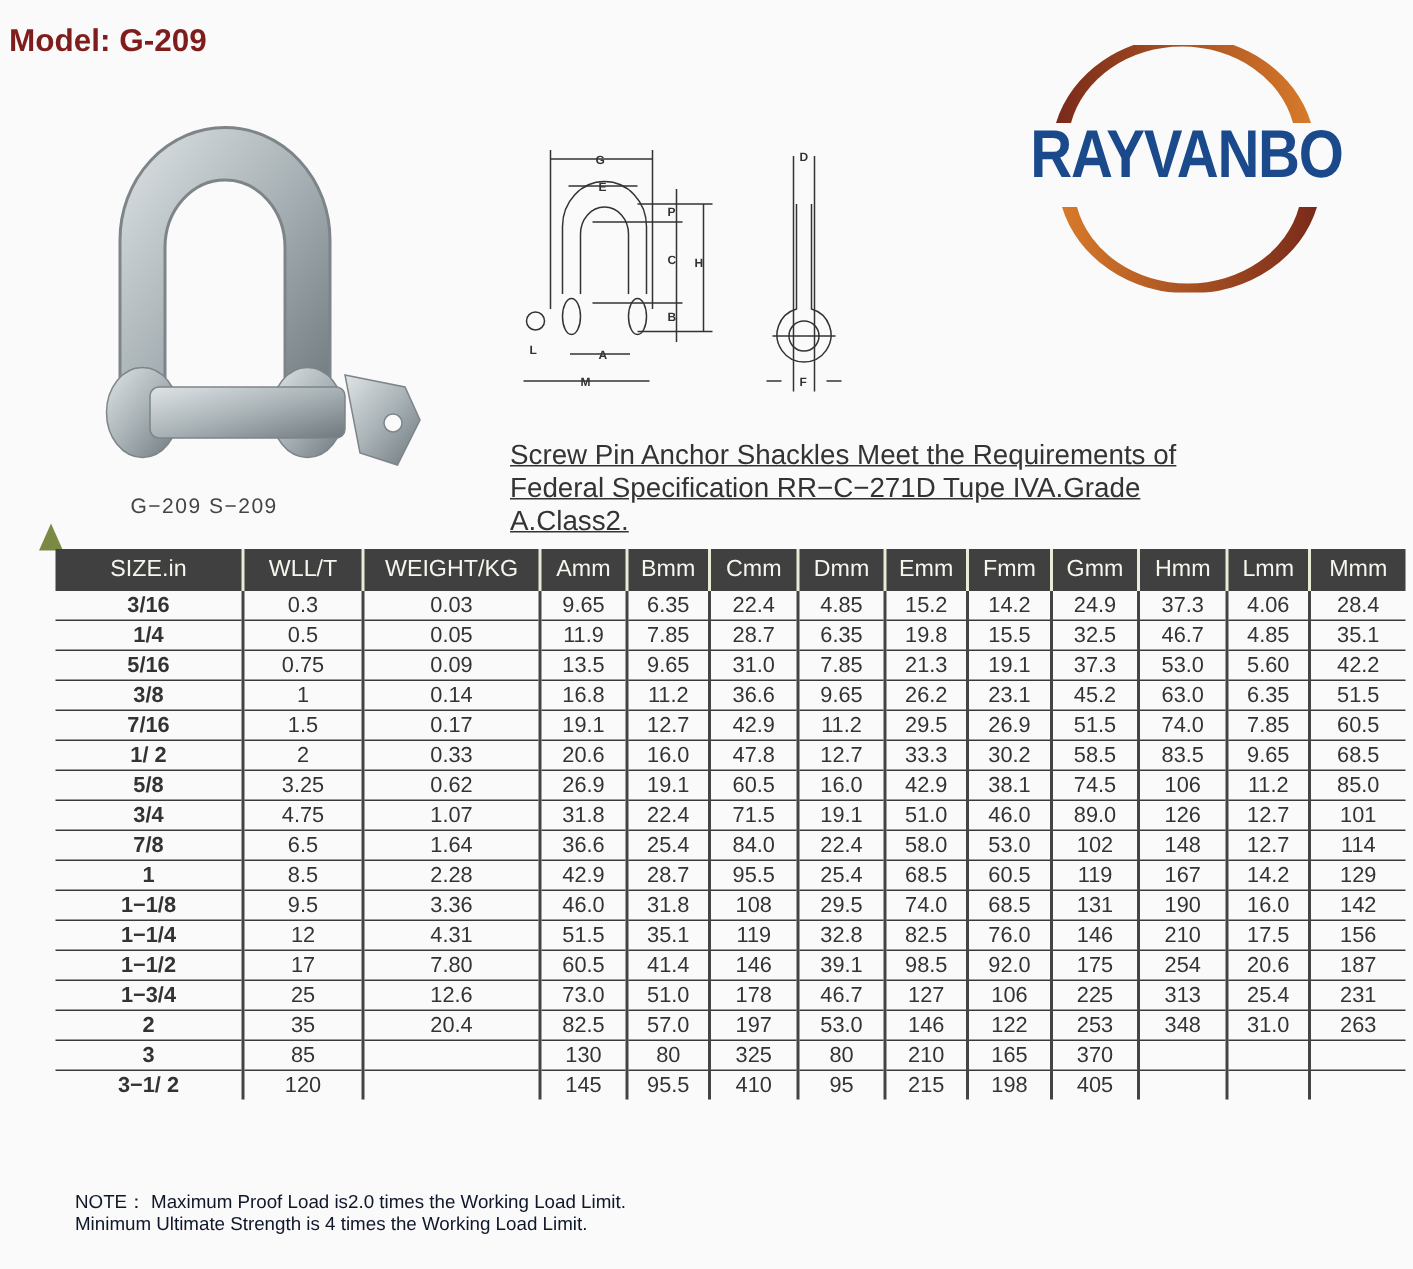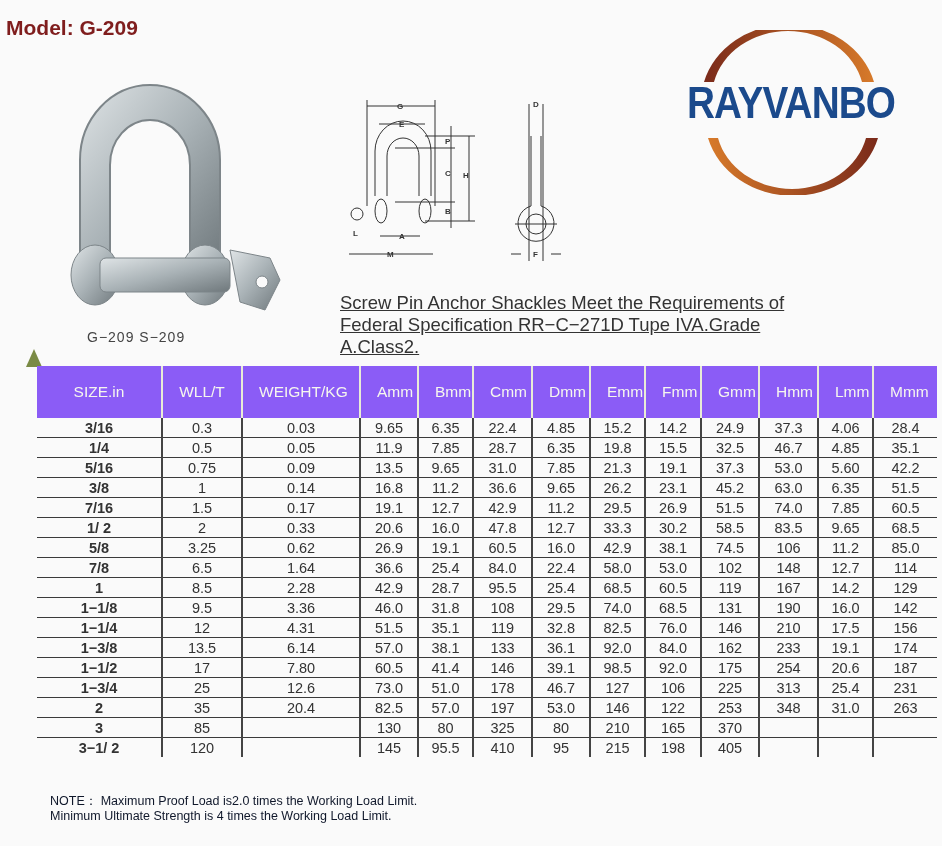--- a/index.html
+++ b/index.html
@@ -11,21 +11,21 @@
                font-weight:bold; color:#1b4a8c; letter-spacing:-1px; transform:scaleX(0.86); }
   .shackle-photo { position:absolute; left:40px; top:70px; width:270px; height:260px; }
   .photo-caption { position:absolute; left:87px; top:329px; font-size:14px; color:#444; letter-spacing:1px; }
   .diagram { position:absolute; left:345px; top:96px; width:235px; height:170px; }
   .spec-text { position:absolute; left:340px; top:292px; font-size:18.5px; line-height:22px; color:#333;text-decoration:underline; }
   .table-wrap { position:absolute; left:37px; top:366px; width:900px; }
   .tab-notch { position:absolute; left:26px; top:349px; width:0; height:0;
                border-left:8px solid transparent; border-right:8px solid transparent;
                border-bottom:18px solid #7a8a45; }
   table { border-collapse:collapse; width:100%; table-layout:fixed; }
-  th { background:#8b5cf6; color:#f6f6ee; font-weight:normal; font-size:15.5px; height:20px; padding:16px;
+  th { background:#404040; color:#f6f6ee; font-weight:normal; font-size:15.5px; height:20px; padding:4px;
        border-left:2px solid #e9ecd6; white-space:nowrap; }
   th:first-child { border-left:none; }
   td { font-size:14.5px; color:#333; text-align:center; height:19px; padding:0;
        border-bottom:1.5px solid #3a3a3a; border-left:2px solid #444; }
   td:first-child { border-left:none;font-weight:bold; }
   tr:last-child td { border-bottom:none; }
   .note { position:absolute; left:50px; top:794px; font-size:12.5px; line-height:15px; color:#0f172a; }
 </style>
 </head>
 <body>
@@ -255,20 +255,35 @@
           <td>60.5</td>
           <td>16.0</td>
           <td>42.9</td>
           <td>38.1</td>
           <td>74.5</td>
           <td>106</td>
           <td>11.2</td>
           <td>85.0</td>
         </tr>
         <tr>
+          <td>3/4</td>
+          <td>4.75</td>
+          <td>1.07</td>
+          <td>31.8</td>
+          <td>22.4</td>
+          <td>71.5</td>
+          <td>19.1</td>
+          <td>51.0</td>
+          <td>46.0</td>
+          <td>89.0</td>
+          <td>126</td>
+          <td>12.7</td>
+          <td>101</td>
+        </tr>
+        <tr>
           <td>7/8</td>
           <td>6.5</td>
           <td>1.64</td>
           <td>36.6</td>
           <td>25.4</td>
           <td>84.0</td>
           <td>22.4</td>
           <td>58.0</td>
           <td>53.0</td>
           <td>102</td>
@@ -315,35 +330,20 @@
           <td>119</td>
           <td>32.8</td>
           <td>82.5</td>
           <td>76.0</td>
           <td>146</td>
           <td>210</td>
           <td>17.5</td>
           <td>156</td>
         </tr>
         <tr>
-          <td>1−3/8</td>
-          <td>13.5</td>
-          <td>6.14</td>
-          <td>57.0</td>
-          <td>38.1</td>
-          <td>133</td>
-          <td>36.1</td>
-          <td>92.0</td>
-          <td>84.0</td>
-          <td>162</td>
-          <td>233</td>
-          <td>19.1</td>
-          <td>174</td>
-        </tr>
-        <tr>
           <td>1−1/2</td>
           <td>17</td>
           <td>7.80</td>
           <td>60.5</td>
           <td>41.4</td>
           <td>146</td>
           <td>39.1</td>
           <td>98.5</td>
           <td>92.0</td>
           <td>175</td>

